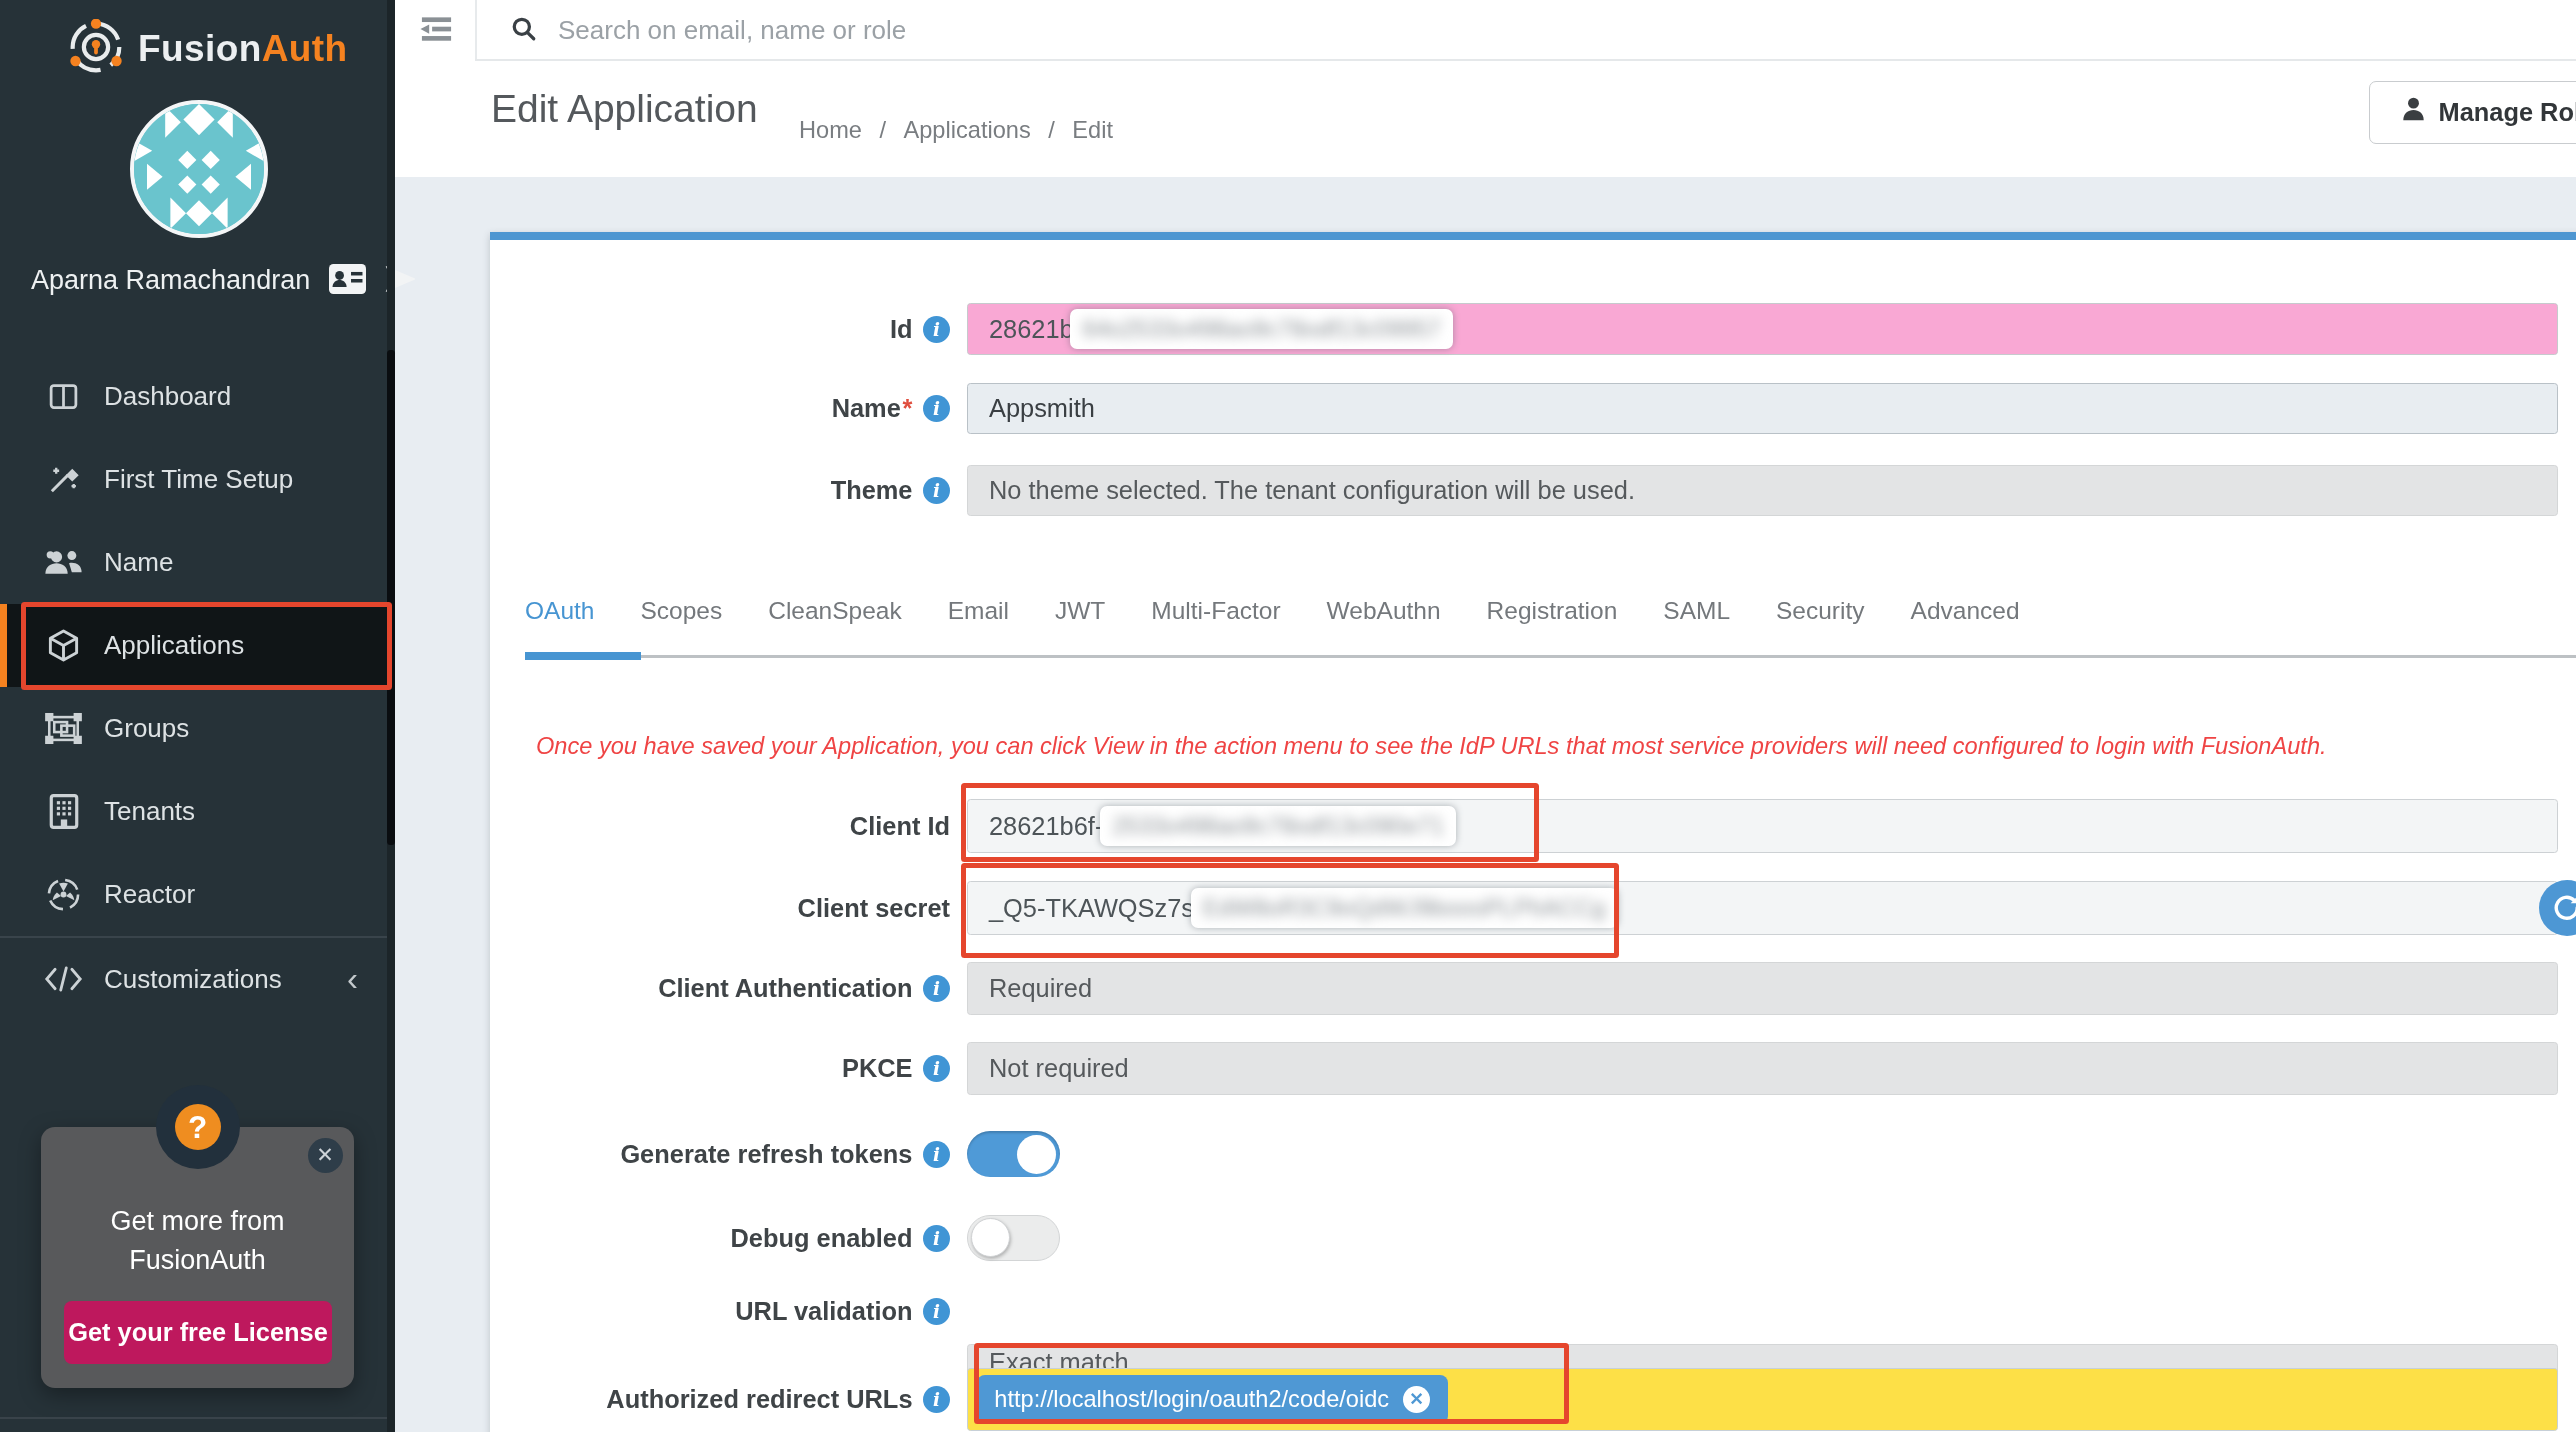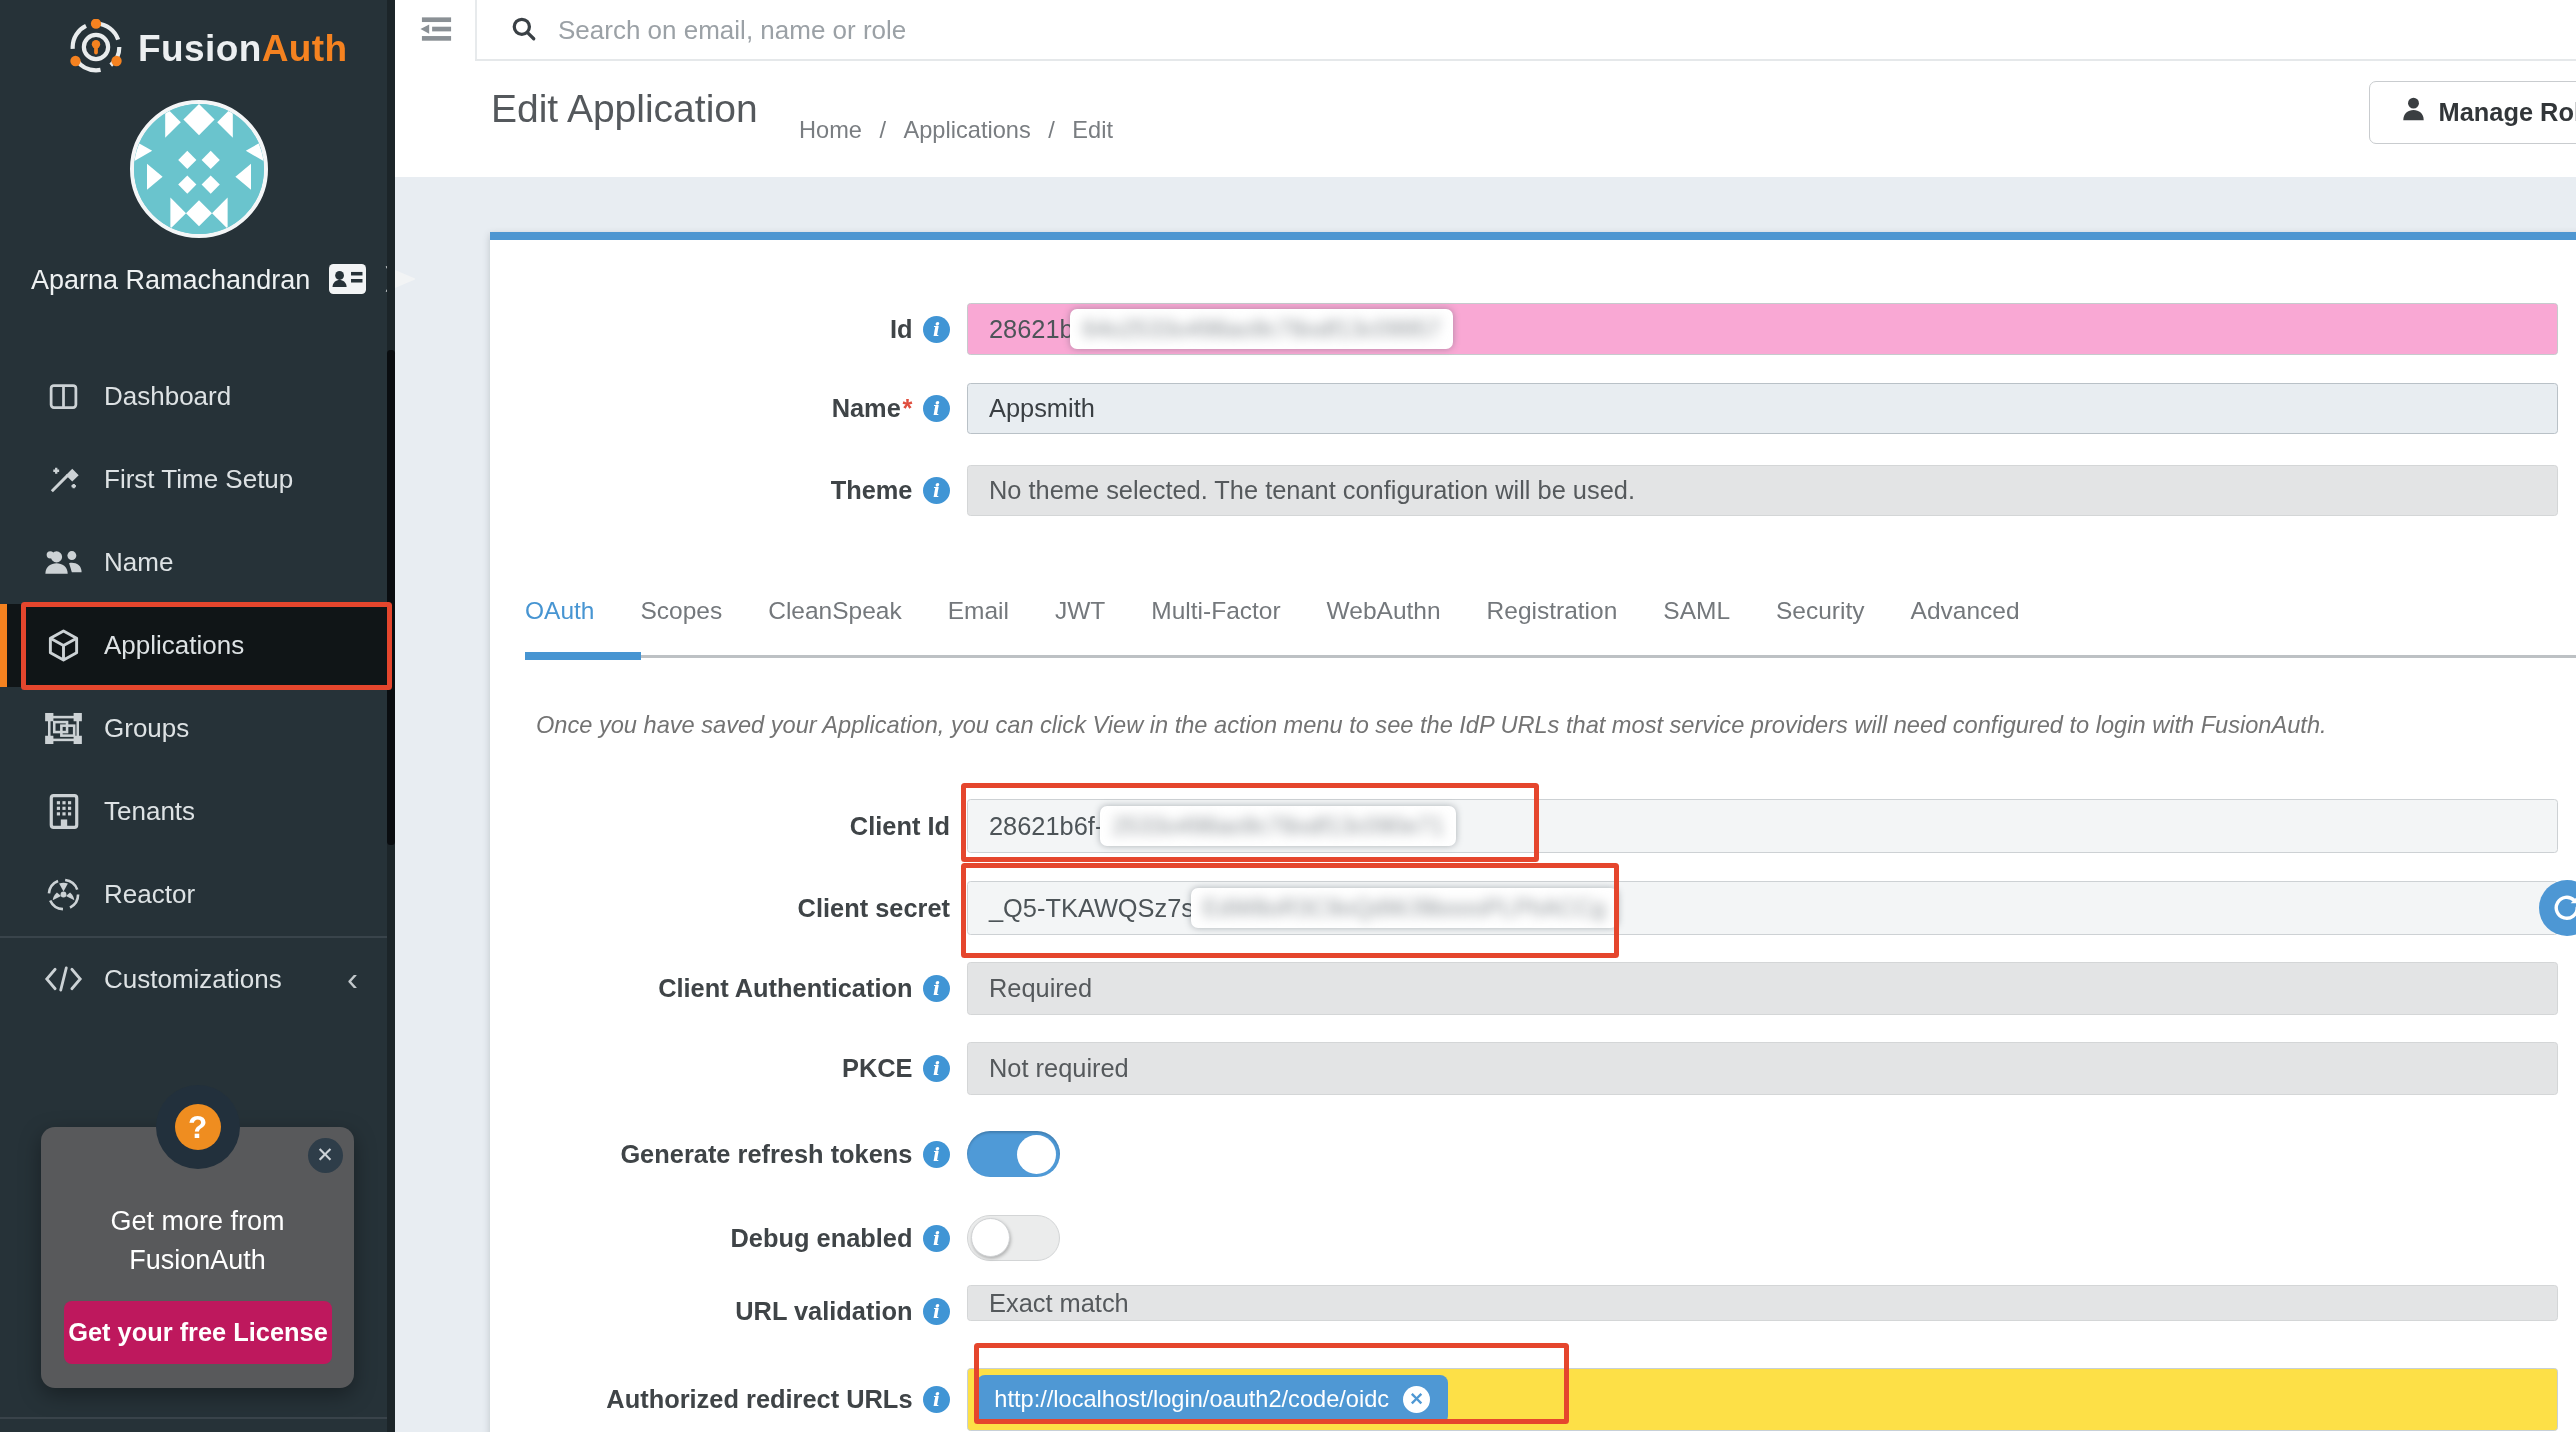--- a/index.html
+++ b/index.html
@@ -79,21 +79,21 @@
 
   .redact { display:inline-flex; align-items:center; margin-left:-3.5px; height:40px; padding:0 12.3px; background:#fff;
             border-radius:7px; box-shadow:0 0 7px rgba(80,90,100,.45); overflow:hidden; }
   .redact-text { filter:blur(6.1px); color:#8b9196; font-size:23.6px; white-space:nowrap; }
 
   .tabs { position:absolute; left:35px; top:357px; display:flex; gap:46px; font-size:24.5px; color:#74787c; }
   .tab { cursor:pointer; white-space:nowrap; }
   .tab.active { color:#4795d2; }
   .tabs-line { position:absolute; left:35px; right:0; top:415px; height:2.6px; background:#bdc1c4; }
   .tabs-accent { position:absolute; left:35px; top:412px; width:116px; height:7.9px; background:#4795d2; }
-  .oauth-note { position:absolute; left:46px; top:472px; width:2014px; font-size:23.6px; font-style:italic; color:#737373; }
+  .oauth-note { position:absolute; left:46px; top:493px; width:2014px; font-size:23.6px; font-style:italic; color:#ef4444; }
 
   .toggle { position:absolute; left:477px; width:93px; height:46px; border-radius:23.6px; cursor:pointer; }
   .toggle.on { background:#4f9ad7; box-shadow:inset 0 1.8px 2.6px rgba(0,0,0,.2); }
   .toggle.on .knob { position:absolute; right:4.4px; top:3.5px; width:39px; height:39px; border-radius:50%; background:#fff; }
   .toggle.off { background:#ebecec; border:1.8px solid #d3d5d6; }
   .toggle.off .knob { position:absolute; left:2.6px; top:1.8px; width:39px; height:39px; border-radius:50%; background:#fff;
                       border:1.8px solid #d0d2d4; box-shadow:0.9px 1.8px 3.5px rgba(0,0,0,.25); }
 
   .chip { display:inline-flex; align-items:center; gap:14px; height:49px; padding:0 17.5px; background:#4f98d4;
           border-radius:7.9px; color:#fff; font-size:23.6px; cursor:default; }
@@ -430,21 +430,21 @@
         <span class="info-i">i</span>
     </div>
     <div class="toggle off" style="top:975px;">
         <span class="knob"></span>
       </div>
 
     <div class="f-label" style="top:1045px; height:53px;">
       <span>URL validation</span>
         <span class="info-i">i</span>
     </div>
-    <div class="f-input in-disabled" style="top:1045px; height:36px;">
+    <div class="f-input in-disabled" style="top:1104px; height:36px;">
       <span>Exact match</span>
     </div>
 
     <div class="f-label" style="top:1128px; height:63px;">
       <span>Authorized redirect URLs</span>
         <span class="info-i">i</span>
     </div>
     <div class="f-input in-chipfield" style="top:1128px; height:63px; padding:0 8.8px;">
       <span class="chip">
         <span>http://localhost/login/oauth2/code/oidc</span>

